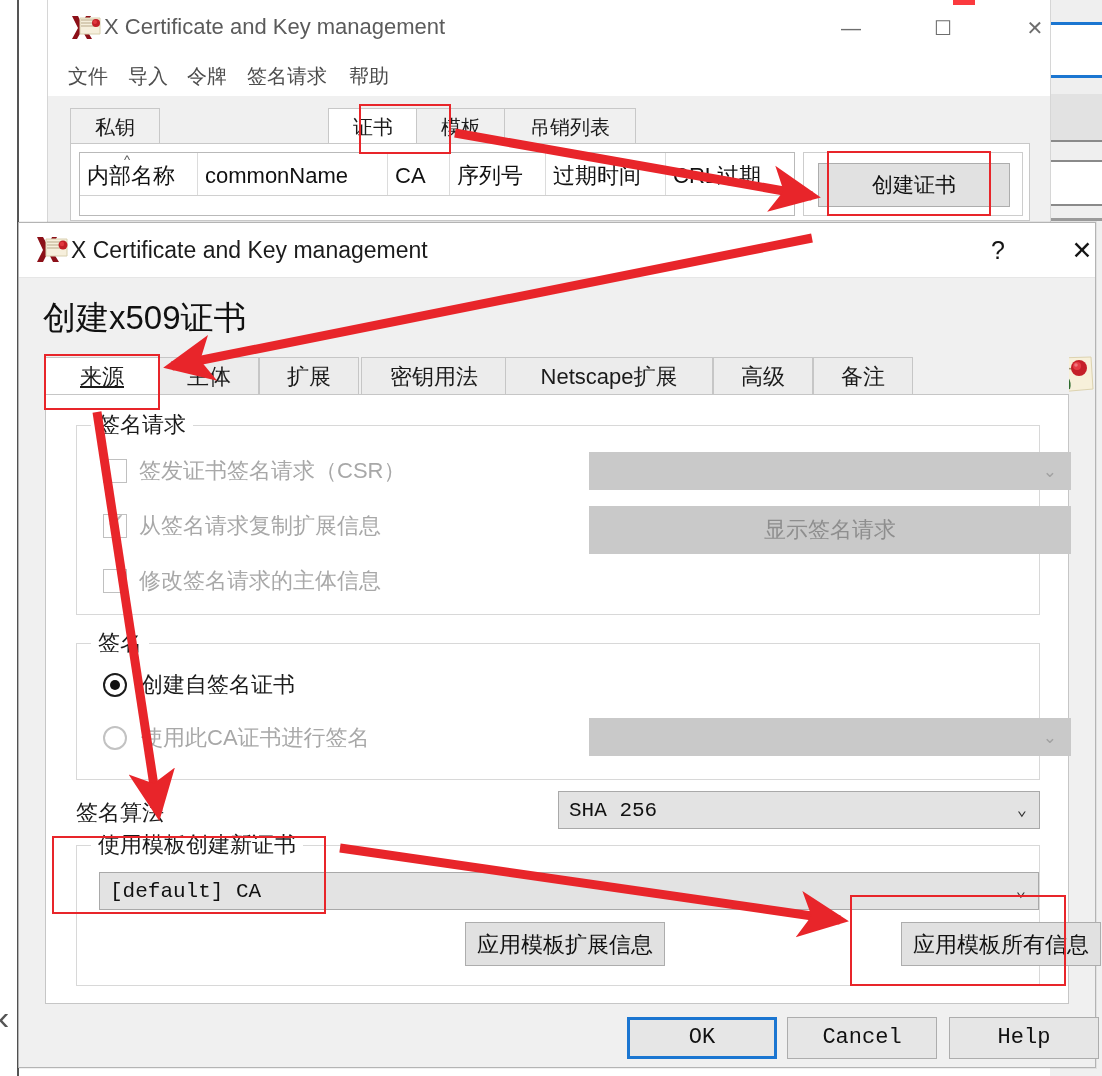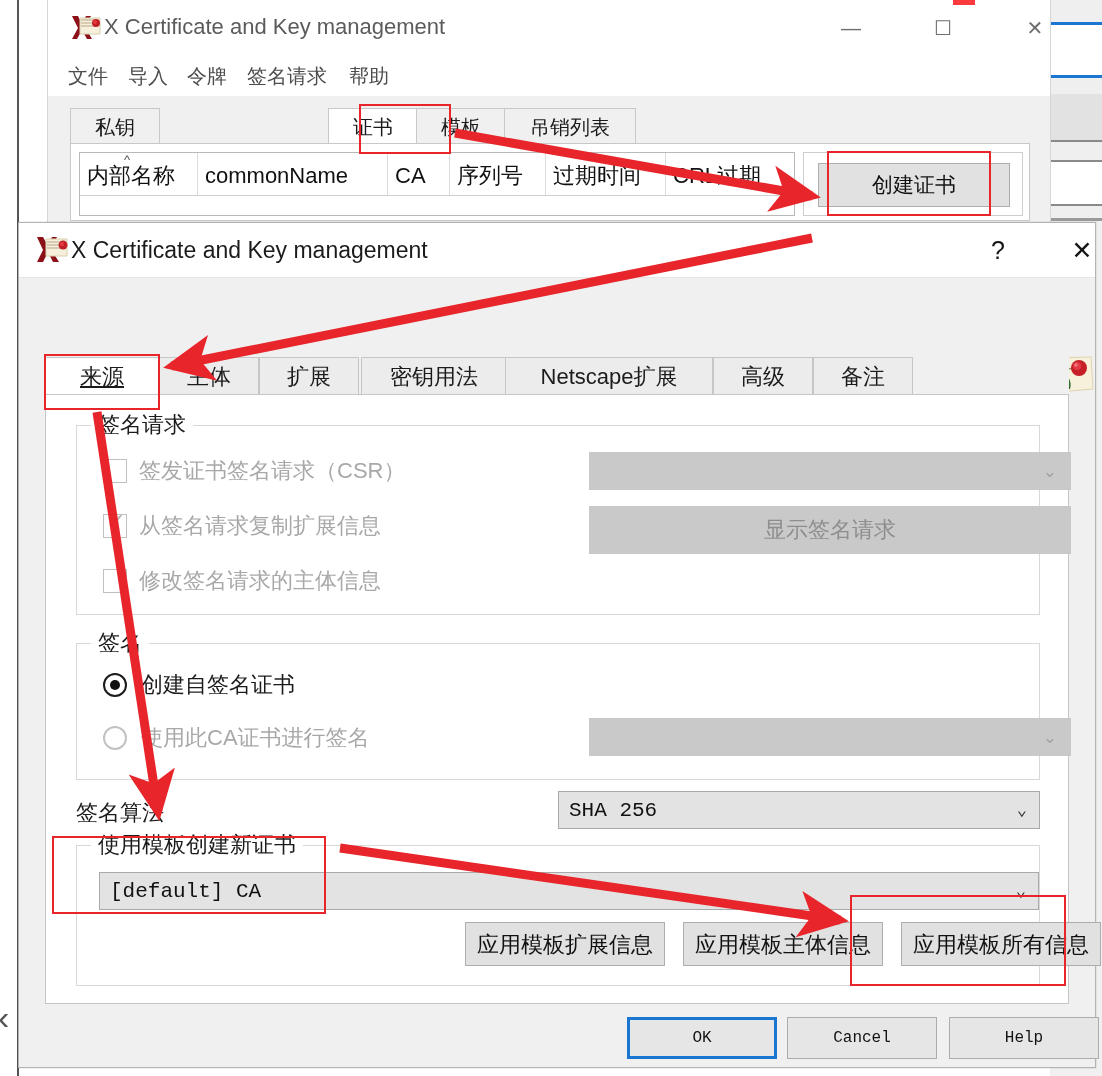--- a/index.html
+++ b/index.html
@@ -198,21 +198,21 @@
     position:absolute;background:#e1e1e1;border:1px solid #adadad;box-sizing:border-box;
     font-size:22px;color:#111;text-align:center;white-space:nowrap;
   }
 
   
   #dlg-footer{position:absolute;left:0;top:782px;width:1076px;height:61px;background:#f0f0f0;}
   .foot-btn{
     position:absolute;top:12px;height:42px;
     background:#e6e6e6;border:1px solid #adadad;box-sizing:border-box;
     font-family:"Liberation Mono","DejaVu Sans Mono",monospace;
-    font-size:16px;color:#111;text-align:center;line-height:40px;
+    font-size:22px;color:#111;text-align:center;line-height:40px;
   }
   #btn-ok{left:608px;width:150px;border:3px solid #1b76d1;line-height:36px;}
   #btn-cancel{left:768px;width:150px;}
   #btn-help{left:930px;width:150px;}
 
   
   .redbox{position:absolute;border:2px solid #e8252a;box-sizing:border-box;pointer-events:none;}
   #ann-svg{position:absolute;left:0;top:0;width:1102px;height:1076px;pointer-events:none;}
 
   
@@ -316,20 +316,21 @@
 
     <div id="dlg-help-btn">
       <span class="dlg-glyph">?</span>
     </div>
     <div id="dlg-close-btn">
       <span class="dlg-glyph">✕</span>
     </div>
   </div>
 
   <div id="dlg-header">
+    <div id="dlg-heading">创建x509证书</div>
     <svg id="dlg-logo" viewBox="0 0 92 54">
       <path d="M8 10 C6 20 10 34 6 44 C14 42 18 30 16 20 Z" fill="#8e1019"></path>
       <path d="M22 8 C20 18 24 33 20 46 C30 44 34 30 31 18 Z" fill="#a31522"></path>
       <path d="M18 8 L86 6 L88 38 L20 44 Z" fill="#f7f0da" stroke="#ddd3b0" stroke-width="1"></path>
       <path d="M26 14 q8 -2 16 0 M26 20 q10 -2 20 0 M28 27 q10 -2 20 0" stroke="#9a8e6d" stroke-width="1.4" fill="none"></path>
       <path d="M52 18 q10 -2 20 1" stroke="#9a8e6d" stroke-width="1.4" fill="none"></path>
       <circle cx="74" cy="17" r="8" fill="#c51f28"></circle>
       <circle cx="72" cy="15" r="4" fill="#e53b44"></circle>
       <circle cx="71" cy="14" r="1.8" fill="#f0777d"></circle>
       <path d="M62 26 q4 6 2 12" stroke="#2f6b2e" stroke-width="2" fill="none"></path>
@@ -395,21 +396,20 @@
 
     <div class="groupbox" style="left:30px;top:450px;width:964px;height:141px;">
       <div class="group-title">使用模板创建新证书</div>
 
       <div class="combo-en" style="left:22px;top:26px;width:940px;height:38px;">
         <span class="ctext">[default] CA</span>
         <span class="arrow">⌄</span>
       </div>
 
       <div class="btn-en" style="left:388px;top:76px;width:200px;height:44px;line-height:44px;">应用模板扩展信息</div>
-      <div class="btn-en" style="left:606px;top:76px;width:200px;height:44px;line-height:44px;">应用模板主体信息</div>
       <div class="btn-en" style="left:824px;top:76px;width:200px;height:44px;line-height:44px;">应用模板所有信息</div>
     </div>
 
   </div>
 
   <div id="dlg-footer">
     <div class="foot-btn" id="btn-ok">OK</div>
     <div class="foot-btn" id="btn-cancel">Cancel</div>
     <div class="foot-btn" id="btn-help">Help</div>
   </div>

